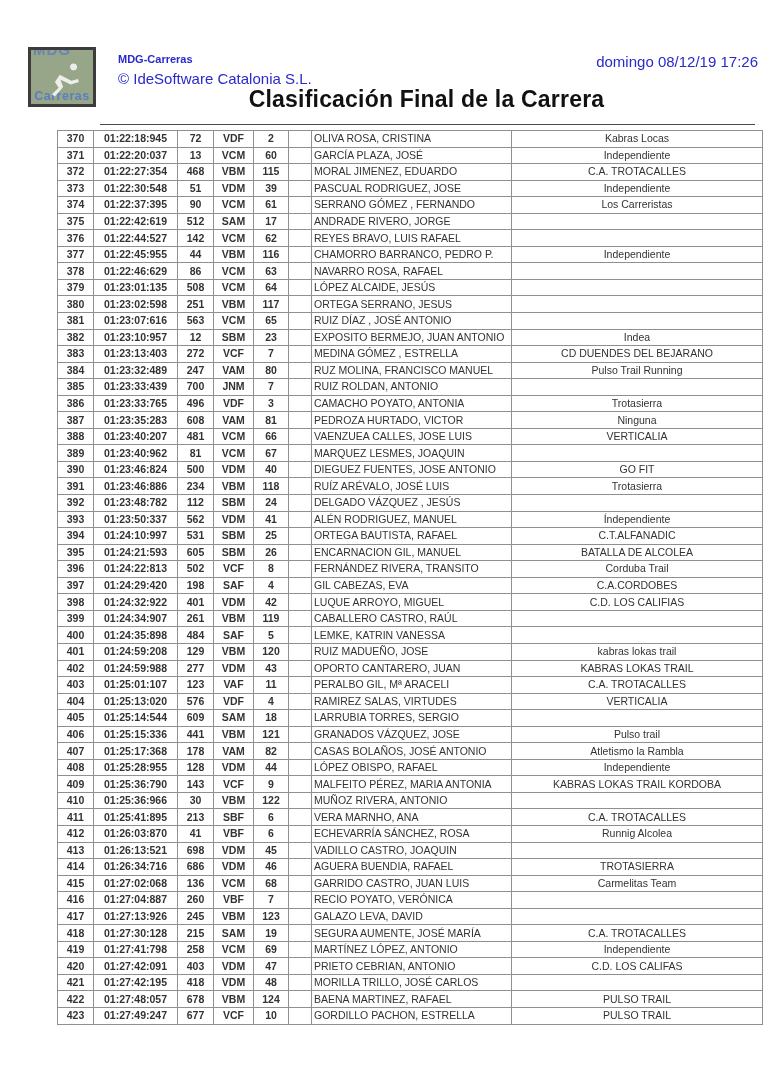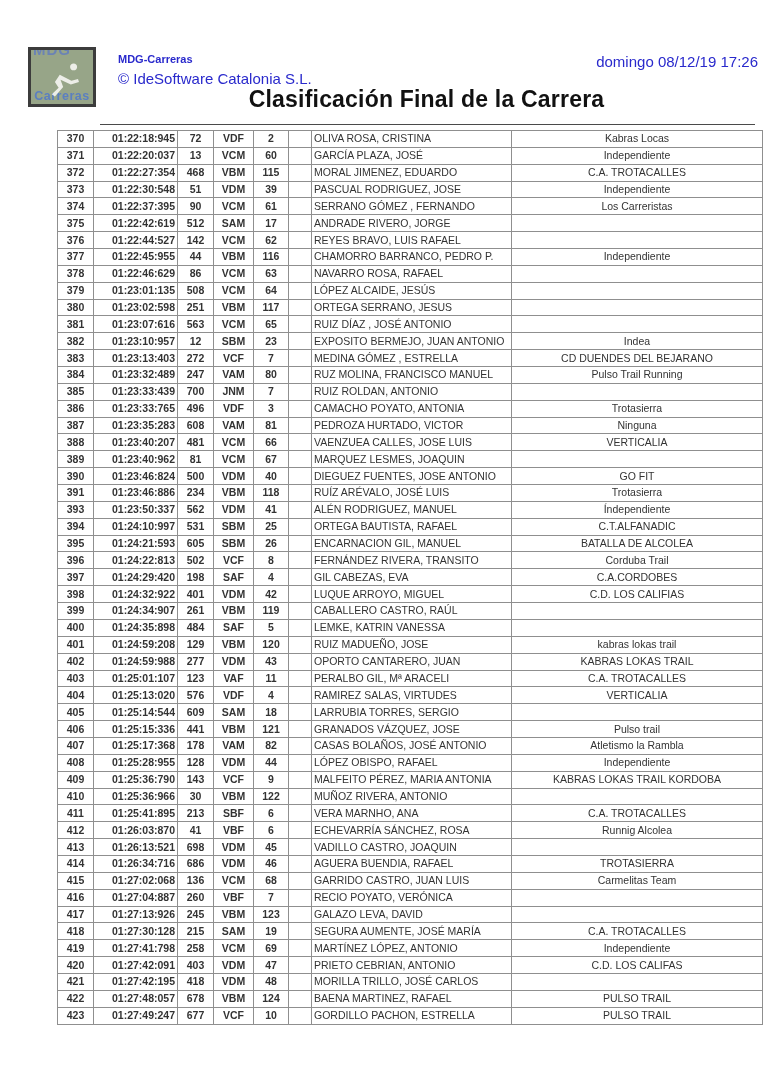--- a/index.html
+++ b/index.html
@@ -48,21 +48,21 @@
   }
   table.results td {
     border:1px solid #8f8f8f;
     font-size:10.5px; line-height:11px;
     white-space:nowrap; overflow:hidden;
     vertical-align:middle;
     color:#333333;
     padding:0 2px;
   }
   td.c-pos   { text-align:center; font-weight:bold; color:#333399; }
-  td.c-time  { text-align:right; font-weight:bold; color:#1a1a1a;margin-top:16px; }
+  td.c-time  { text-align:center; font-weight:bold; color:#1a1a1a;margin-top:16px; }
   td.c-bib   { text-align:center; font-weight:bold; color:#1a1a1a;margin-top:32px; }
   td.c-cat   { text-align:center; font-weight:bold; color:#1a1a1a; }
   td.c-cpos  { text-align:center; font-weight:bold; color:#333399; }
   td.c-blank { }
   td.c-name  { text-align:left; padding-left:4px;margin-top:40px; }
   td.c-team  { text-align:center; padding-left:4px; }
 </style>
 </head>
 <body>
 
@@ -309,20 +309,30 @@
           <td class="c-pos">391</td>
           <td class="c-time">01:23:46:886</td>
           <td class="c-bib">234</td>
           <td class="c-cat">VBM</td>
           <td class="c-cpos">118</td>
           <td class="c-blank"></td>
           <td class="c-name">RUÍZ ARÉVALO, JOSÉ LUIS</td>
           <td class="c-team">Trotasierra</td>
         </tr>
         <tr>
+          <td class="c-pos">392</td>
+          <td class="c-time">01:23:48:782</td>
+          <td class="c-bib">112</td>
+          <td class="c-cat">SBM</td>
+          <td class="c-cpos">24</td>
+          <td class="c-blank"></td>
+          <td class="c-name">DELGADO VÁZQUEZ , JESÚS</td>
+          <td class="c-team"></td>
+        </tr>
+        <tr>
           <td class="c-pos">393</td>
           <td class="c-time">01:23:50:337</td>
           <td class="c-bib">562</td>
           <td class="c-cat">VDM</td>
           <td class="c-cpos">41</td>
           <td class="c-blank"></td>
           <td class="c-name">ALÉN RODRIGUEZ, MANUEL</td>
           <td class="c-team">Índependiente</td>
         </tr>
         <tr>

